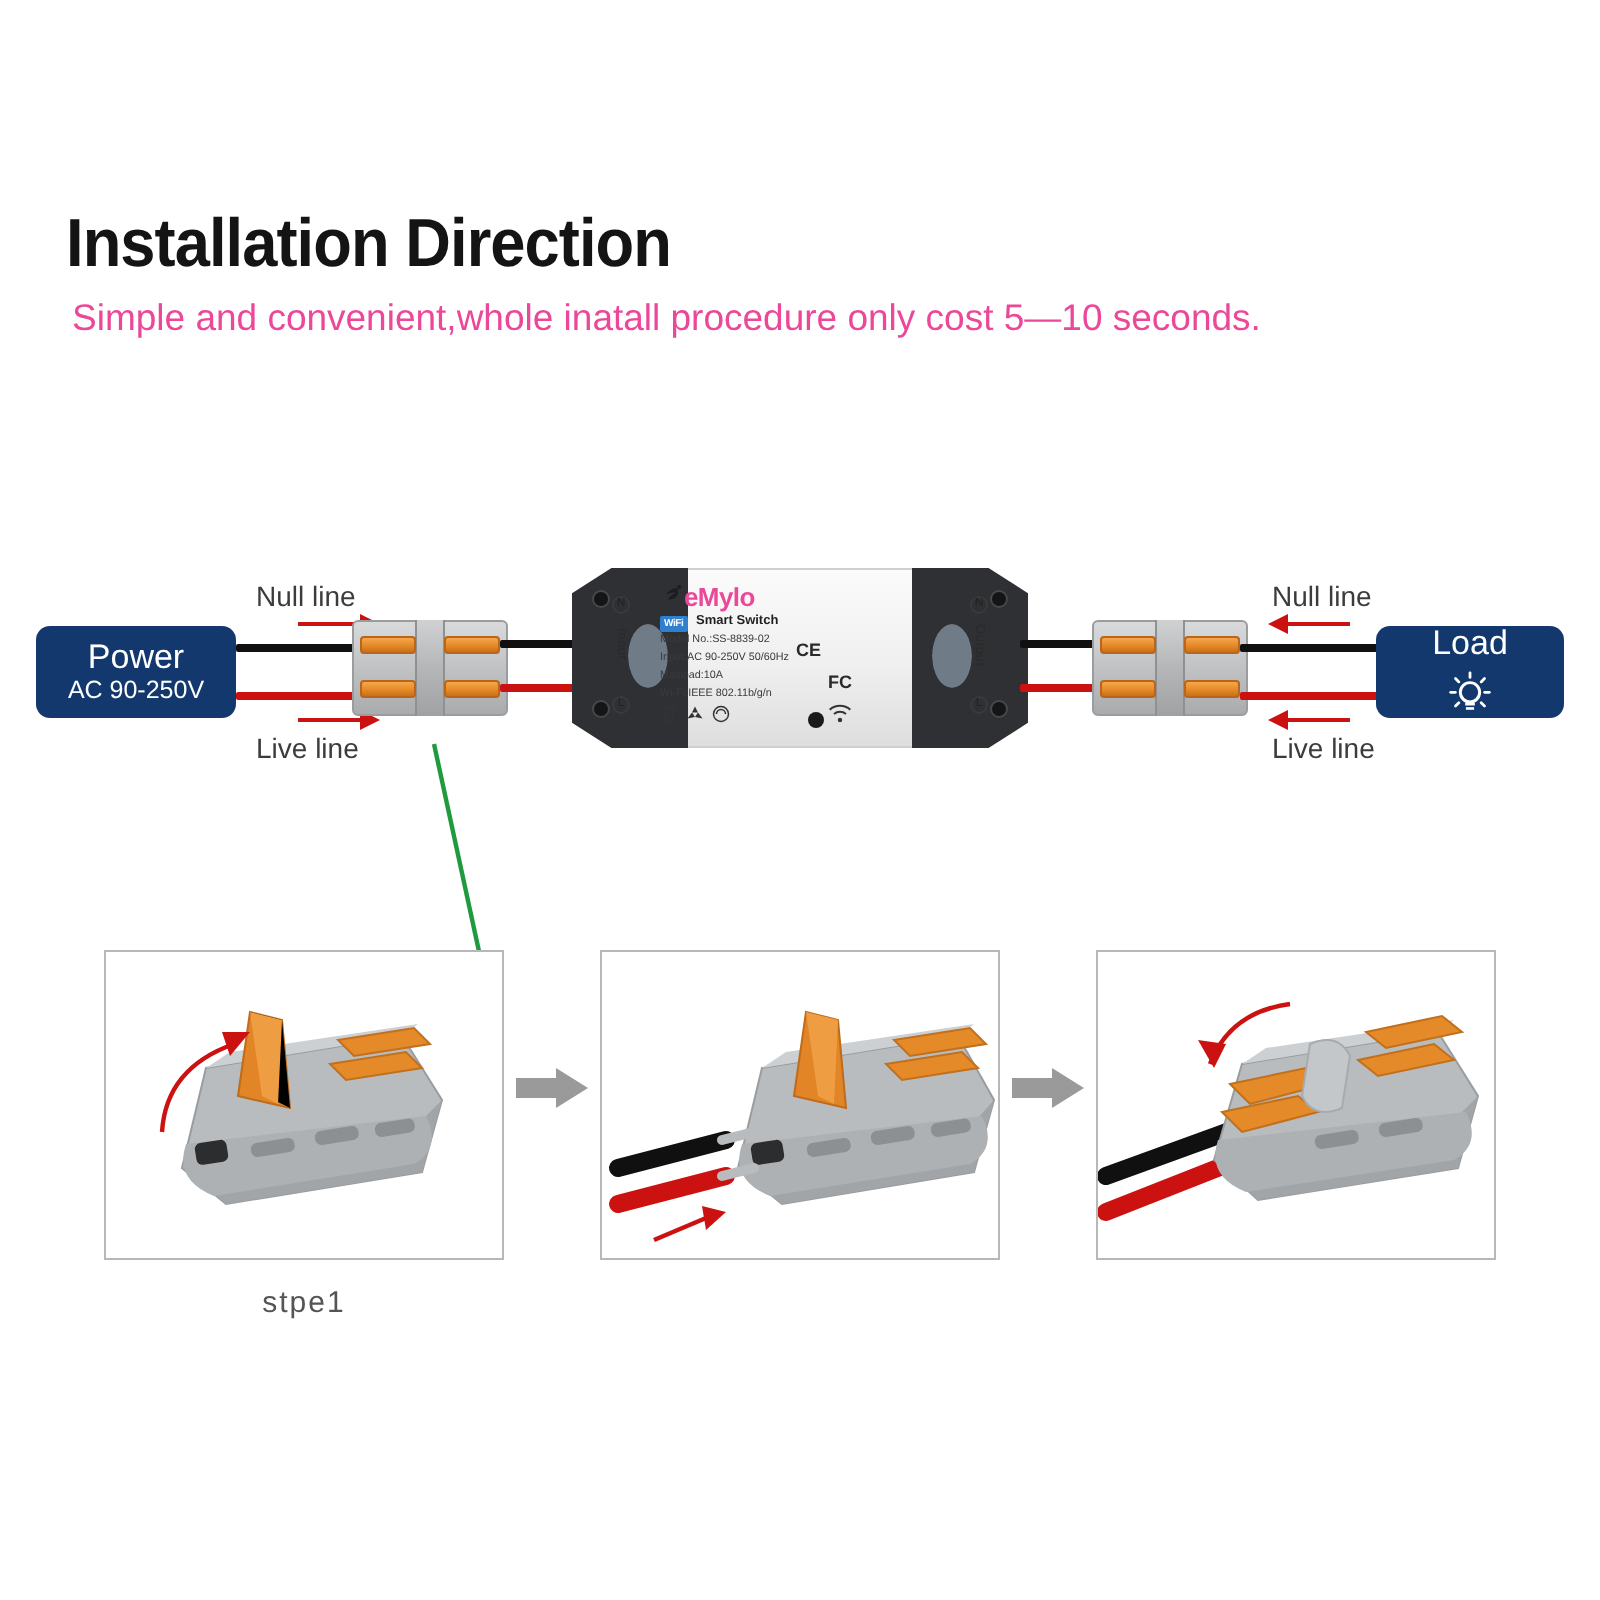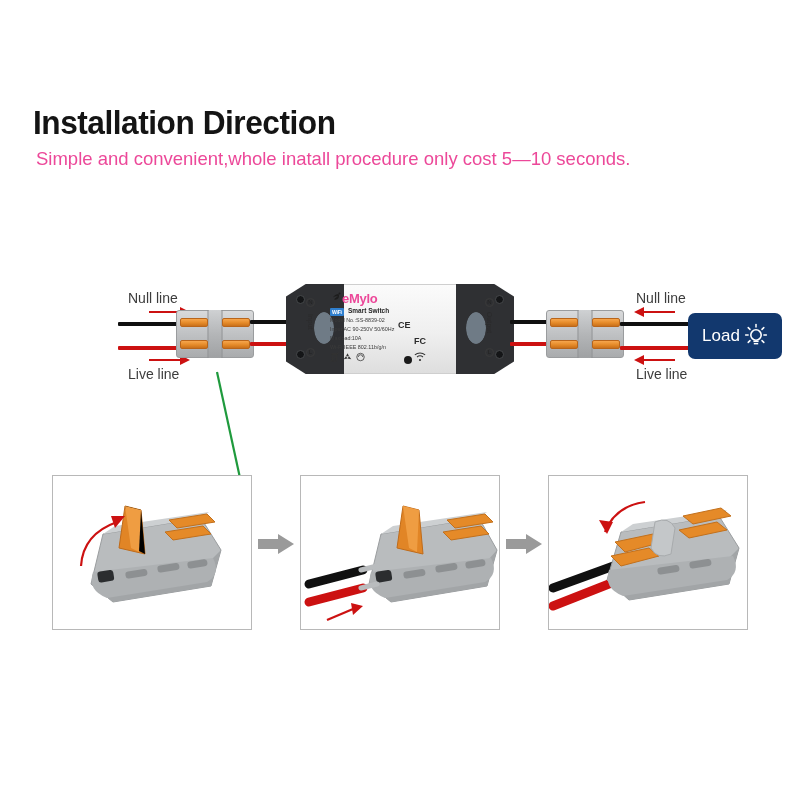--- a/index.html
+++ b/index.html
@@ -54,21 +54,21 @@
     align-items: center;
     justify-content: center;
     line-height: 1.05;
   }
   .box-power { left: 18px; top: 43px; width: 100px; height: 46px; }
   .box-power .l1 { font-size: 17px; }
   .box-power .l2 { font-size: 12.5px; margin-top: 2px; }
 
   .box-load {
     left: 688px; top: 43px; width: 94px; height: 46px;
-    flex-direction: row; gap: 4px;
+    flex-direction: column; gap: 4px;
   }
   .box-load .l1 { font-size: 17px; }
   .bulb { width: 24px; height: 26px; display:block; }
 
   
   .wire { position: absolute; height: 4px; border-radius: 1px; }
   .wire-black { background: #101010; }
   .wire-red   { background: #cc1111; }
 
   .lbl {
@@ -197,20 +197,24 @@
 </head>
 <body>
 
 <div class="page">
 
   <div class="title">Installation Direction</div>
   <div class="subtitle">Simple and convenient,whole inatall procedure only cost 5—10 seconds.</div>
 
   <div class="diagram">
 
+    <div class="box-label box-power">
+      <div class="l1">Power</div>
+      <div class="l2">AC 90-250V</div>
+    </div>
 
     <div class="wire wire-black" style="left:118px; top:52px; width:62px;"></div>
     <div class="wire wire-red" style="left:118px; top:76px; width:62px;"></div>
 
     <div class="lbl" style="left:128px; top:20px;">Null line</div>
     <div class="lbl" style="left:128px; top:96px;">Live line</div>
 
     <svg class="arrow-red" style="left:148px; top:36px;" width="42" height="12" viewBox="0 0 42 12">
       <line x1="1" y1="6" x2="32" y2="6" stroke="#cc1111" stroke-width="2"></line>
       <polygon points="32,1 42,6 32,11" fill="#cc1111"></polygon>
@@ -443,15 +447,16 @@
           <path d="M106 46 q14 -6 20 6 l-4 26 q-14 6 -20 -6 Z" fill="#c4c7c9" stroke="#a8abad" stroke-width="1"></path>
         </g>
 
         <g>
           <path d="M96 26 q-30 4 -40 30" fill="none" stroke="#cc1111" stroke-width="2.2"></path>
           <polygon points="50,44 58,58 64,46" fill="#cc1111"></polygon>
         </g>
       </svg>
     </div>
 
+    <div class="step-caption c1">stpe1</div>
   </div>
 
 </div>
 
 </body></html>

